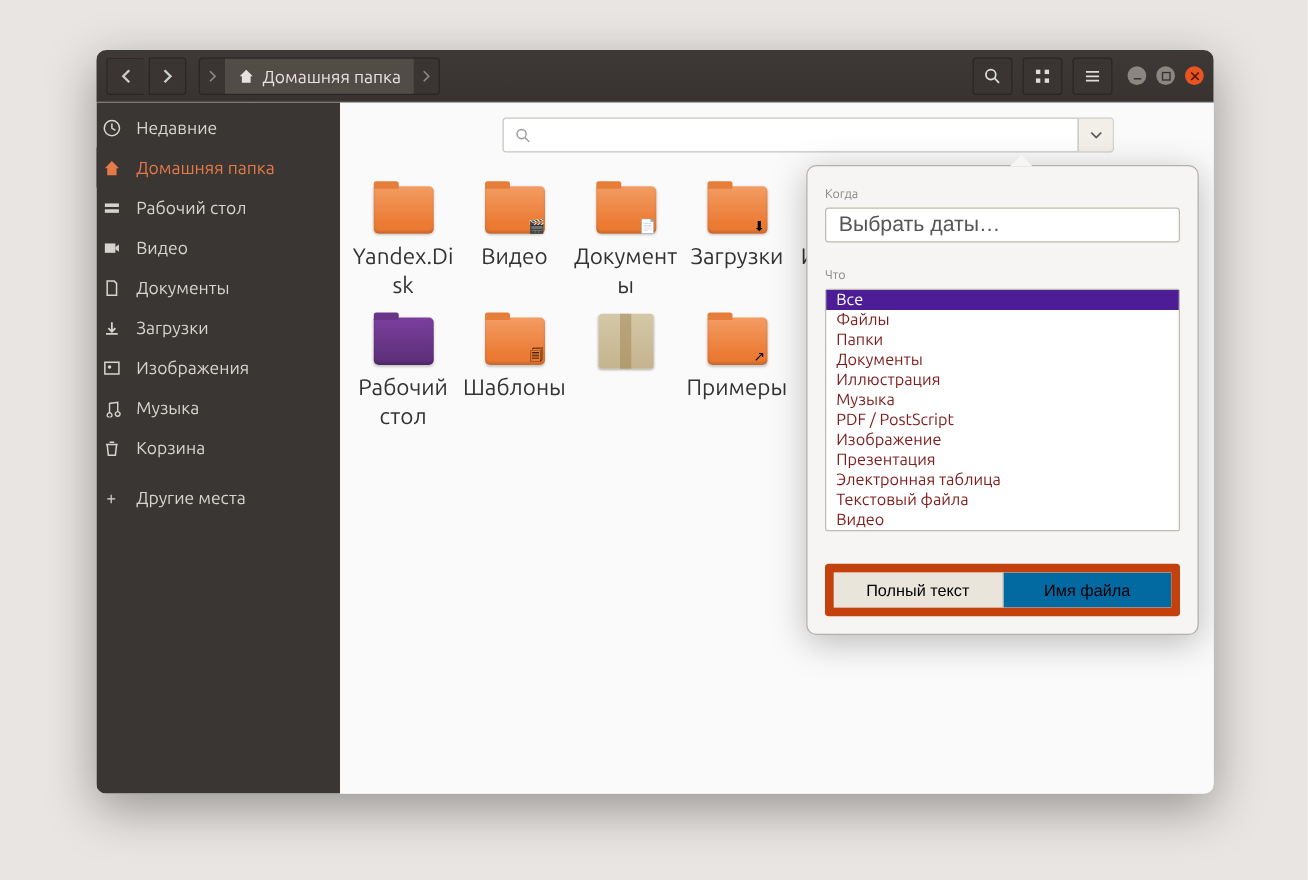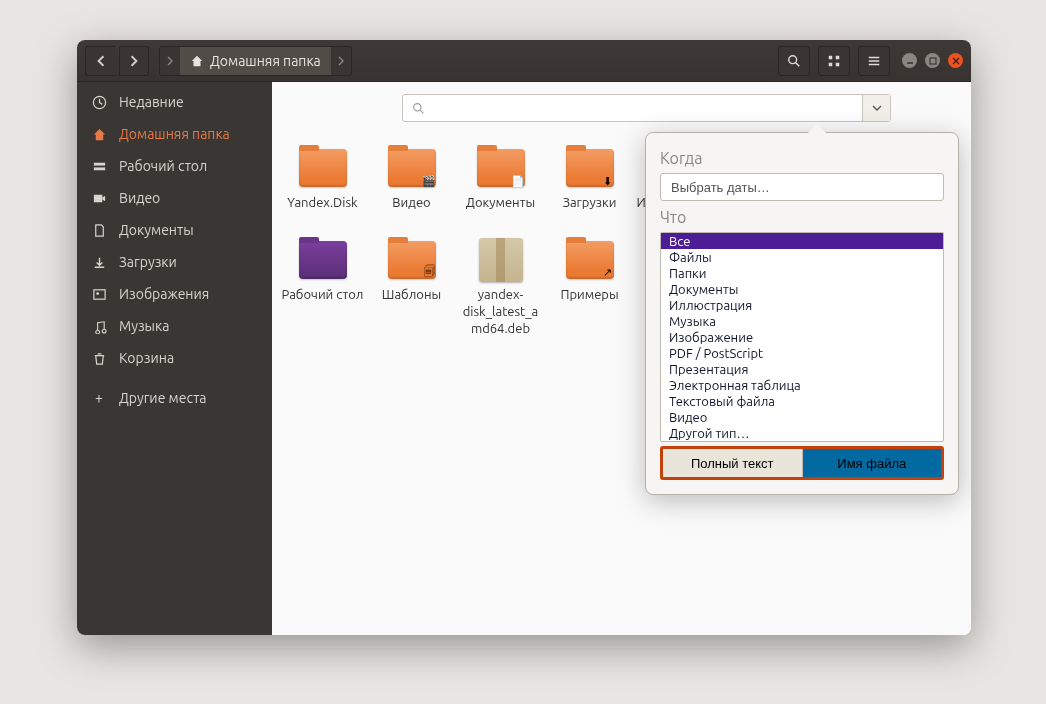--- a/index.html
+++ b/index.html
@@ -67,21 +67,21 @@
 .body { flex:1; display:flex; overflow:hidden;}
 .sidebar {
   width: 195px;
   background: #3a3633;
   color: #d7d3ce;
   padding: 4px 0;
   display:flex; flex-direction:column;
 }
 .side-item {
   height: 32px; display:flex; align-items:center; gap:12px;
-  padding: 0 14px; cursor:pointer; font-size:14px;
+  padding: 0 4px; cursor:pointer; font-size:14px;
 }
 .side-item.active { color: #e67948; background:#3a3633;}
 .side-item .sic { width:16px; display:flex; justify-content:center;}
 .side-sep { height: 8px; }
 .main {
   flex:1; background:#fafafa; position:relative;
   display:flex; flex-direction:column;
 }
 .searchbar {
   margin: 12px 80px 4px 130px;
@@ -94,21 +94,21 @@
 .searchbar .sic { width:30px; display:flex;align-items:center;justify-content:center;color:#888;}
 .searchbar input { flex:1; border:none; outline:none; font-size:13px; background:transparent;}
 .searchbar .drop { width:28px; border-left:1px solid #c8c5bf; display:flex;align-items:center;justify-content:center;color:#555;cursor:pointer; background:#f2efe9;}
 .grid {
   padding: 16px 6px;
   display:flex; flex-wrap:wrap; align-content:flex-start;
   gap: 6px 0;
 }
 .item { width: 89px; text-align:center; cursor:pointer;}
 .item .ico { height:52px; display:flex;align-items:center;justify-content:center;}
-.item .lbl { font-size:13px; line-height:1.3; color:#333; word-break:break-word; padding:0 2px;}
+.item .lbl { font-size:18px; line-height:1.3; color:#333; word-break:break-word; padding:0 2px;}
 .folder {
   width:48px; height:38px;
   background: linear-gradient(#f39c63 0%, #eb7a33 80%);
   border-radius: 2px 4px 4px 4px;
   position:relative;
   box-shadow: inset 0 -2px 2px rgba(0,0,0,0.15), 0 1px 2px rgba(0,0,0,0.2);
 }
 .folder::before { content:""; position:absolute; top:-4px; left:0; width:20px;height:6px;background:#e67e3b;border-radius:2px 2px 0 0;}
 .folder.dark { background: linear-gradient(#7b3f9e, #5a2e75); }
 .folder.dark::before { background:#6a3589;}
@@ -127,38 +127,38 @@
   background:#f6f5f3;
   border:1px solid #b5b0a8;
   border-radius:8px;
   box-shadow: 0 6px 28px rgba(0,0,0,0.25);
   padding: 14px;
 }
 .popover::before {
   content:""; position:absolute; top:-9px; right:132px;
   border-left:9px solid transparent; border-right:9px solid transparent; border-bottom:9px solid #f6f5f3;
 }
-.popover .seclabel { color:#888; font-size:16px; margin:2px 0 6px; }
+.popover .seclabel { color:#888; font-size:10px; margin:2px 0 6px; }
 .popover .datebtn {
   width:100%; height:28px; text-align:left; padding:0 10px;
   background:#fff; border:1px solid #bfbbb2; border-radius:3px;
-  color:#555; cursor:pointer; font-size:13px;
+  color:#555; cursor:pointer; font-size:17px;
 }
 .typelist {
   margin-top:4px;
   border:1px solid #bfbbb2;
   background:#fff;
   border-radius:2px;
   max-height:210px;
 }
-.typelist div { padding:1px 8px; font-size:13px; cursor:pointer; color:#0f172a;}
+.typelist div { padding:1px 8px; font-size:13px; cursor:pointer; color:#7f1d1d;}
 .typelist div.sel { background:#4c1d95; color:#fff;}
 .toggle {
-  display:flex; margin-top:4px;
-  border:3px solid #c2410c; border-radius:3px; overflow:hidden;
+  display:flex; margin-top:26px;
+  border:7px solid #c2410c; border-radius:3px; overflow:hidden;
 }
 .toggle button { flex:1; height:28px; background:#0369a1; border:none; cursor:pointer; font-size:13px;}
 .toggle button:first-child { border-right:1px solid #bfbbb2; background:#e9e5db;}
 svg { display:block; }
 </style>
 </head>
 <body>
 
 <div class="window">
   <div class="titlebar">
@@ -402,50 +402,48 @@
               <div class="folder ">
                 <span class="overlay-badge">🗐</span>
               </div>
             </div>
             <div class="lbl">Шаблоны</div>
           </div>
           <div class="item">
             <div class="ico">
               <div class="pkg"></div>
             </div>
-            <div class="lbl">yandex-disk_latest_amd64.deb</div>
           </div>
           <div class="item">
             <div class="ico">
               <div class="folder ">
                 <span class="overlay-badge">↗</span>
               </div>
             </div>
             <div class="lbl">Примеры</div>
           </div>
         </div>
 
       <div class="popover">
         <div class="seclabel">Когда</div>
         <button class="datebtn">Выбрать даты…</button>
-        <div class="seclabel" style="margin-top:7px">Что</div>
+        <div class="seclabel" style="margin-top:20px">Что</div>
         <div class="typelist" id="typelist">
             <div class="sel">Все</div>
             <div>Файлы</div>
             <div>Папки</div>
             <div>Документы</div>
             <div>Иллюстрация</div>
             <div>Музыка</div>
+            <div>PDF / PostScript</div>
             <div>Изображение</div>
-            <div>PDF / PostScript</div>
             <div>Презентация</div>
             <div>Электронная таблица</div>
             <div>Текстовый файла</div>
             <div>Видео</div>
-            <div>Другой тип…</div>
           </div>
         <div class="toggle">
           <button>Полный текст</button>
           <button>Имя файла</button>
         </div>
       </div>
     </div>
   </div>
 </div>
 

